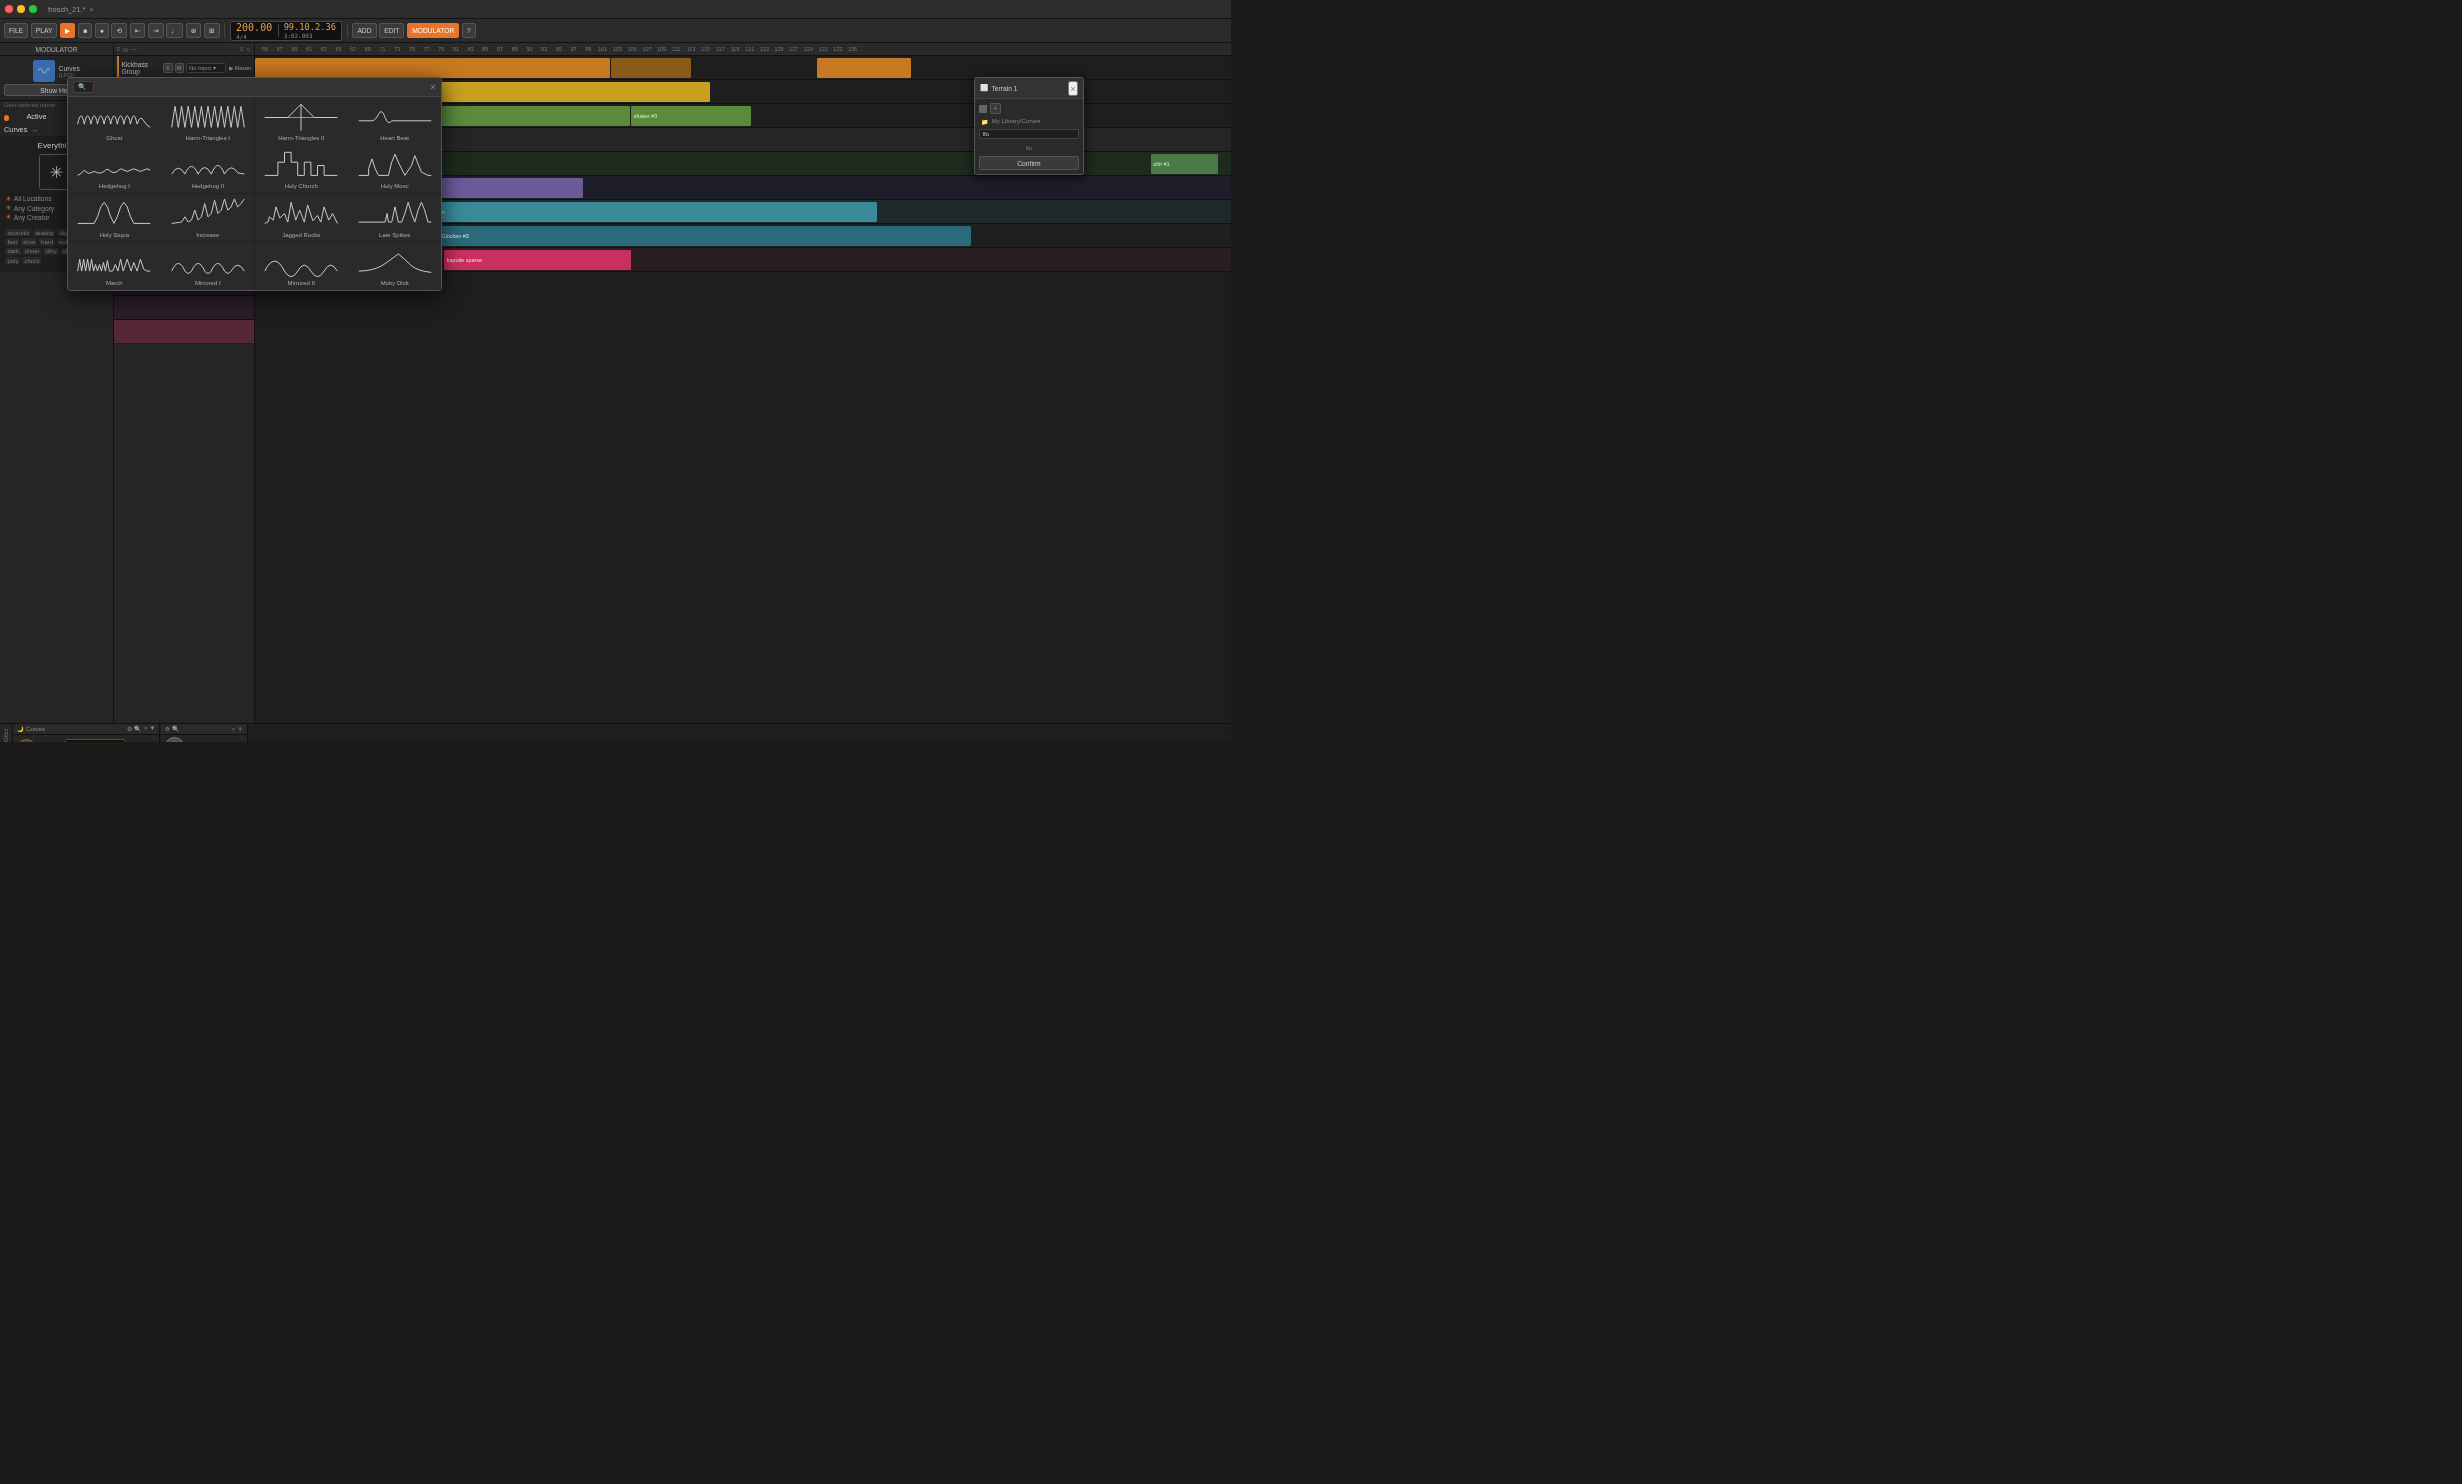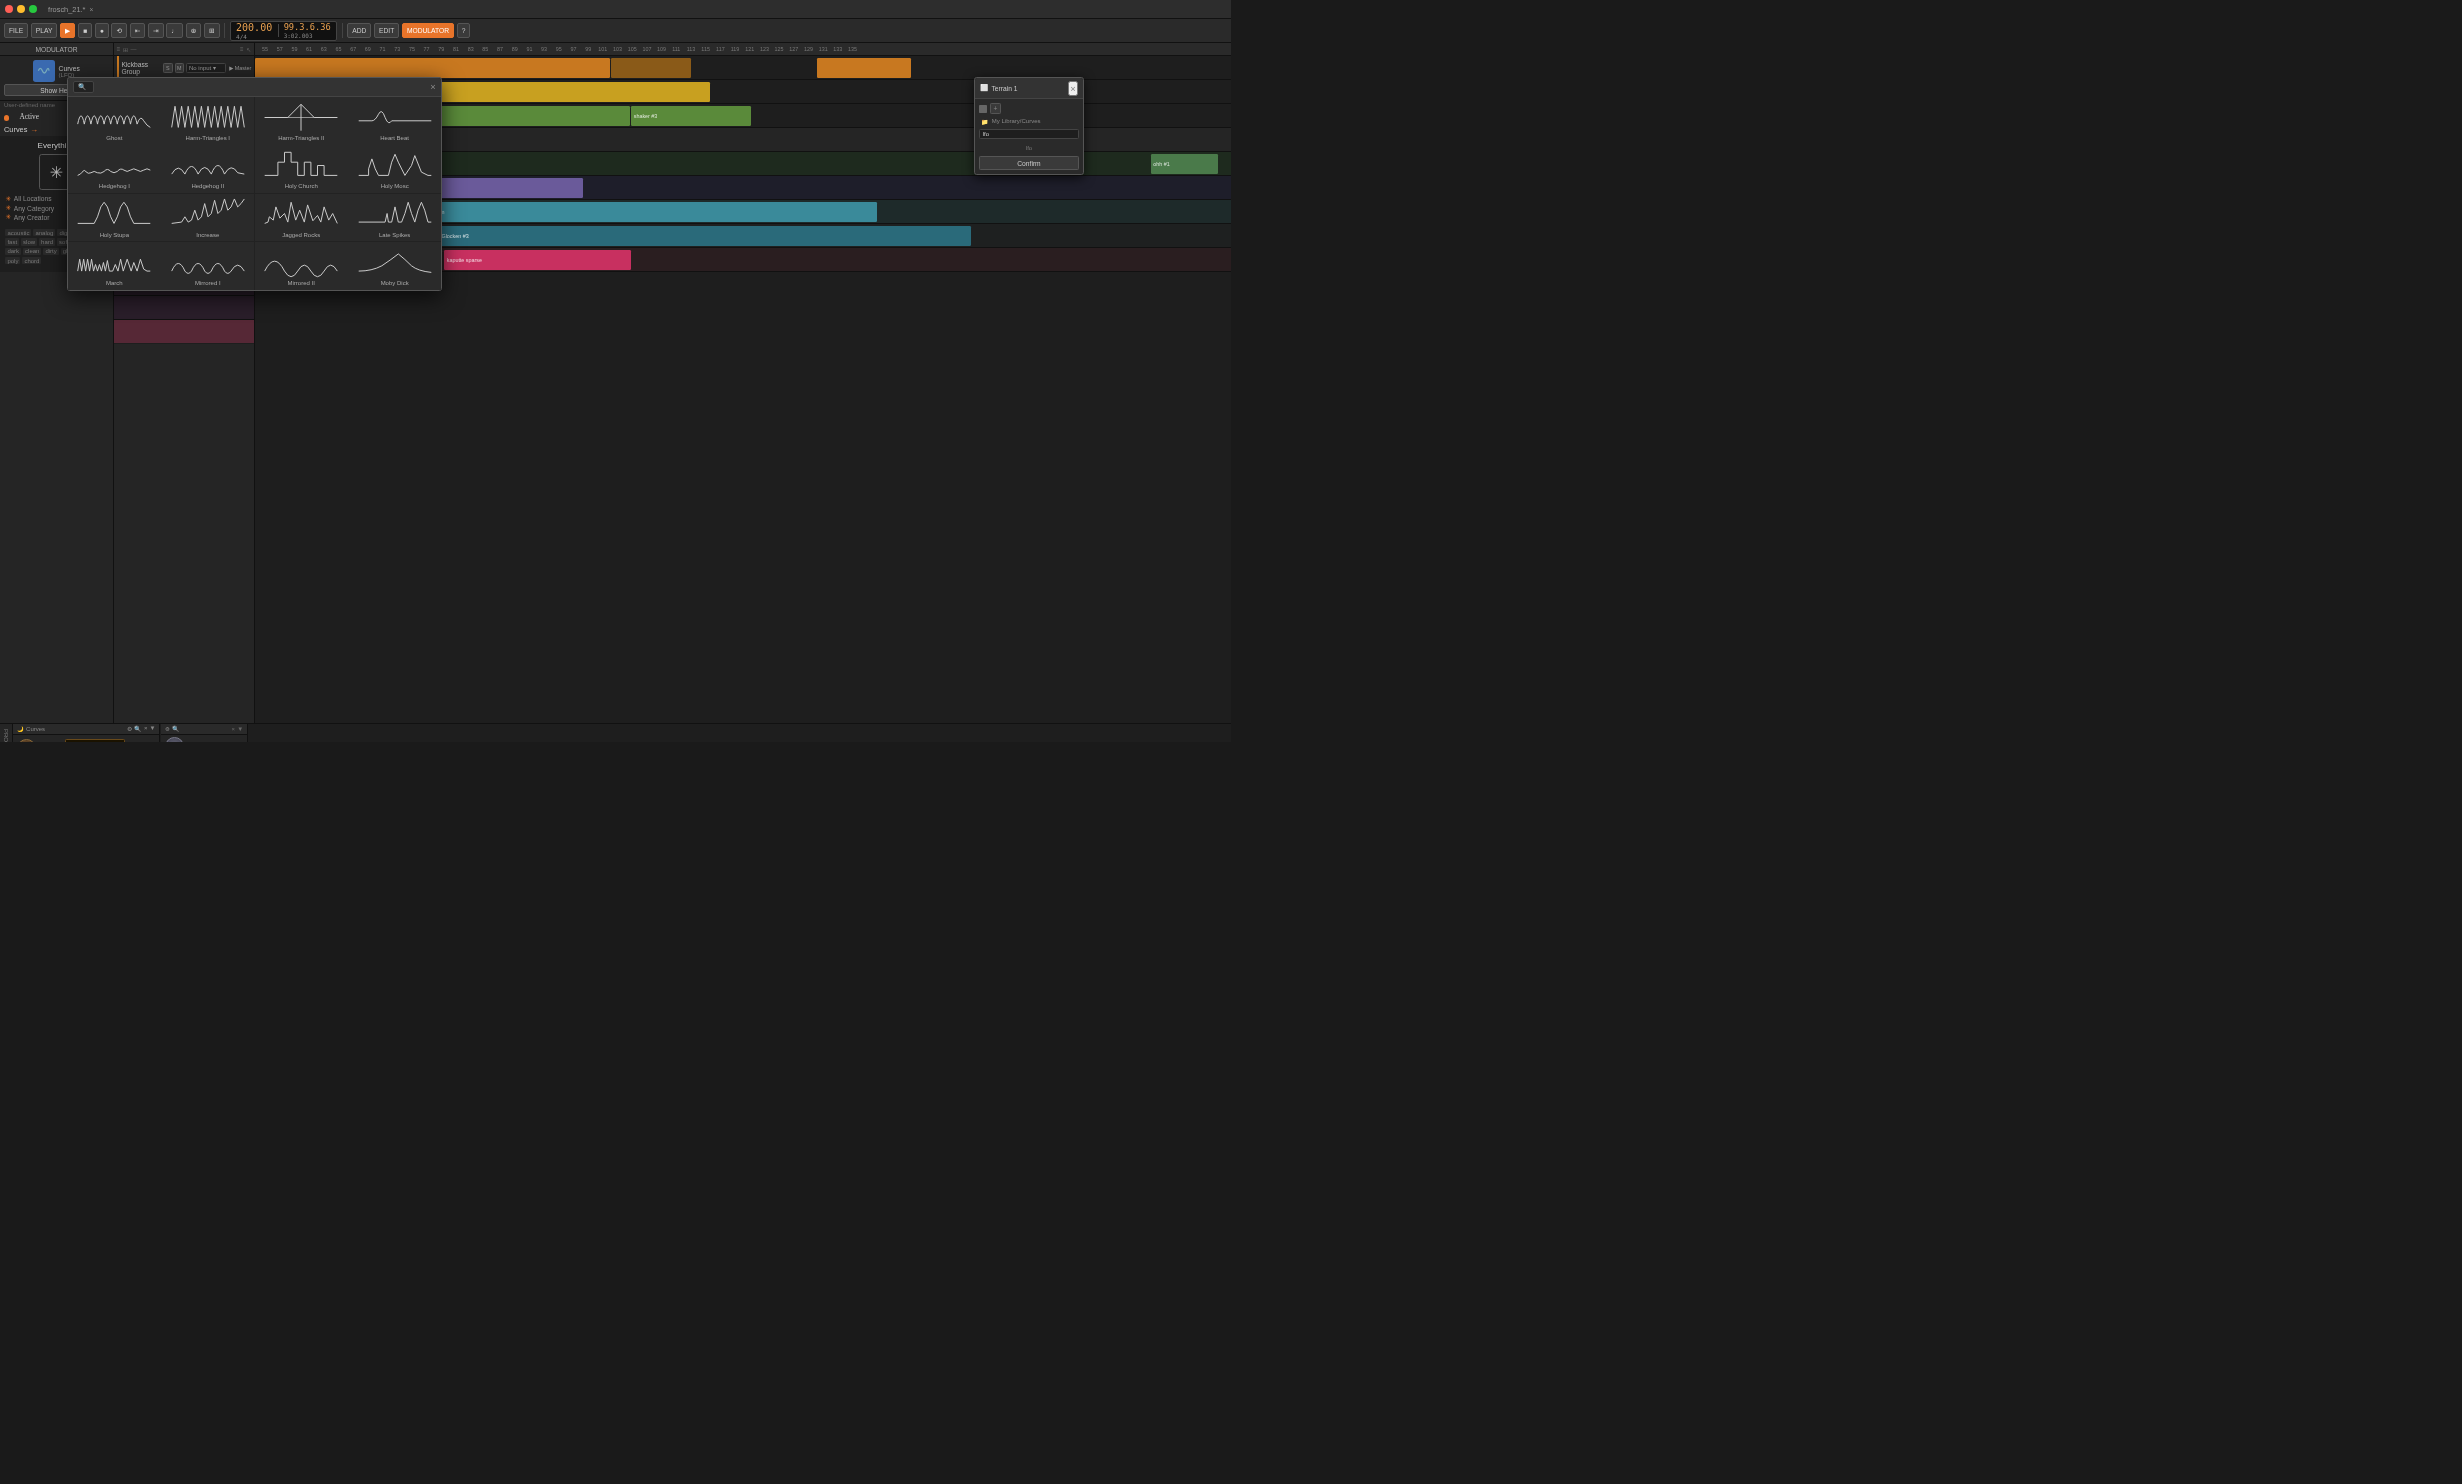--- a/index.html
+++ b/index.html
@@ -120,23 +120,22 @@
       color: #ccc;
       padding: 1.3px 5.4px;
       font-size: 6.7px;
       cursor: pointer;
       width: 100%;
     }
     .user-defined { font-size: 6px; color: #666; padding: 1.3px 4px; }
     .active-row {
       display: flex;
       align-items: flex-end;
-      gap: 10px;
+      gap: 17px;
       padding: 2px 4px;
-      font-family: Liberation Serif, serif;
     }
     .active-dot { width: 5.4px; height: 5.4px; border-radius: 50%; background: #e8742a; }
     .curves-row {
       display: flex;
       align-items: center;
       gap: 2.7px;
       padding: 2px 4px;
     }
     .curves-arrow { color: #e8742a; font-size: 8px; }
 
@@ -432,21 +431,21 @@
   <button class="toolbar-btn">⊕</button>
   <button class="toolbar-btn">⊞</button>
   <div class="toolbar-sep"></div>
   <div class="transport-display">
     <div>
       <div style="font-size:10px; color:#e8a050;">200.00</div>
       <div class="transport-sub">4/4</div>
     </div>
     <div style="width:0.7px;height:13.4px;background:#444;"></div>
     <div>
-      <div style="font-size:8.7px; color:#e8a050;">99.3.6.36</div>
+      <div style="font-size:8.7px; color:#e8a050;">99.10.2.36</div>
       <div class="transport-sub">3:02.003</div>
     </div>
   </div>
   <div class="toolbar-sep"></div>
   <button class="toolbar-btn">ADD</button>
   <button class="toolbar-btn">EDIT</button>
   <button class="toolbar-btn active">MODULATOR</button>
   <button class="toolbar-btn">?</button>
 </div>
 

